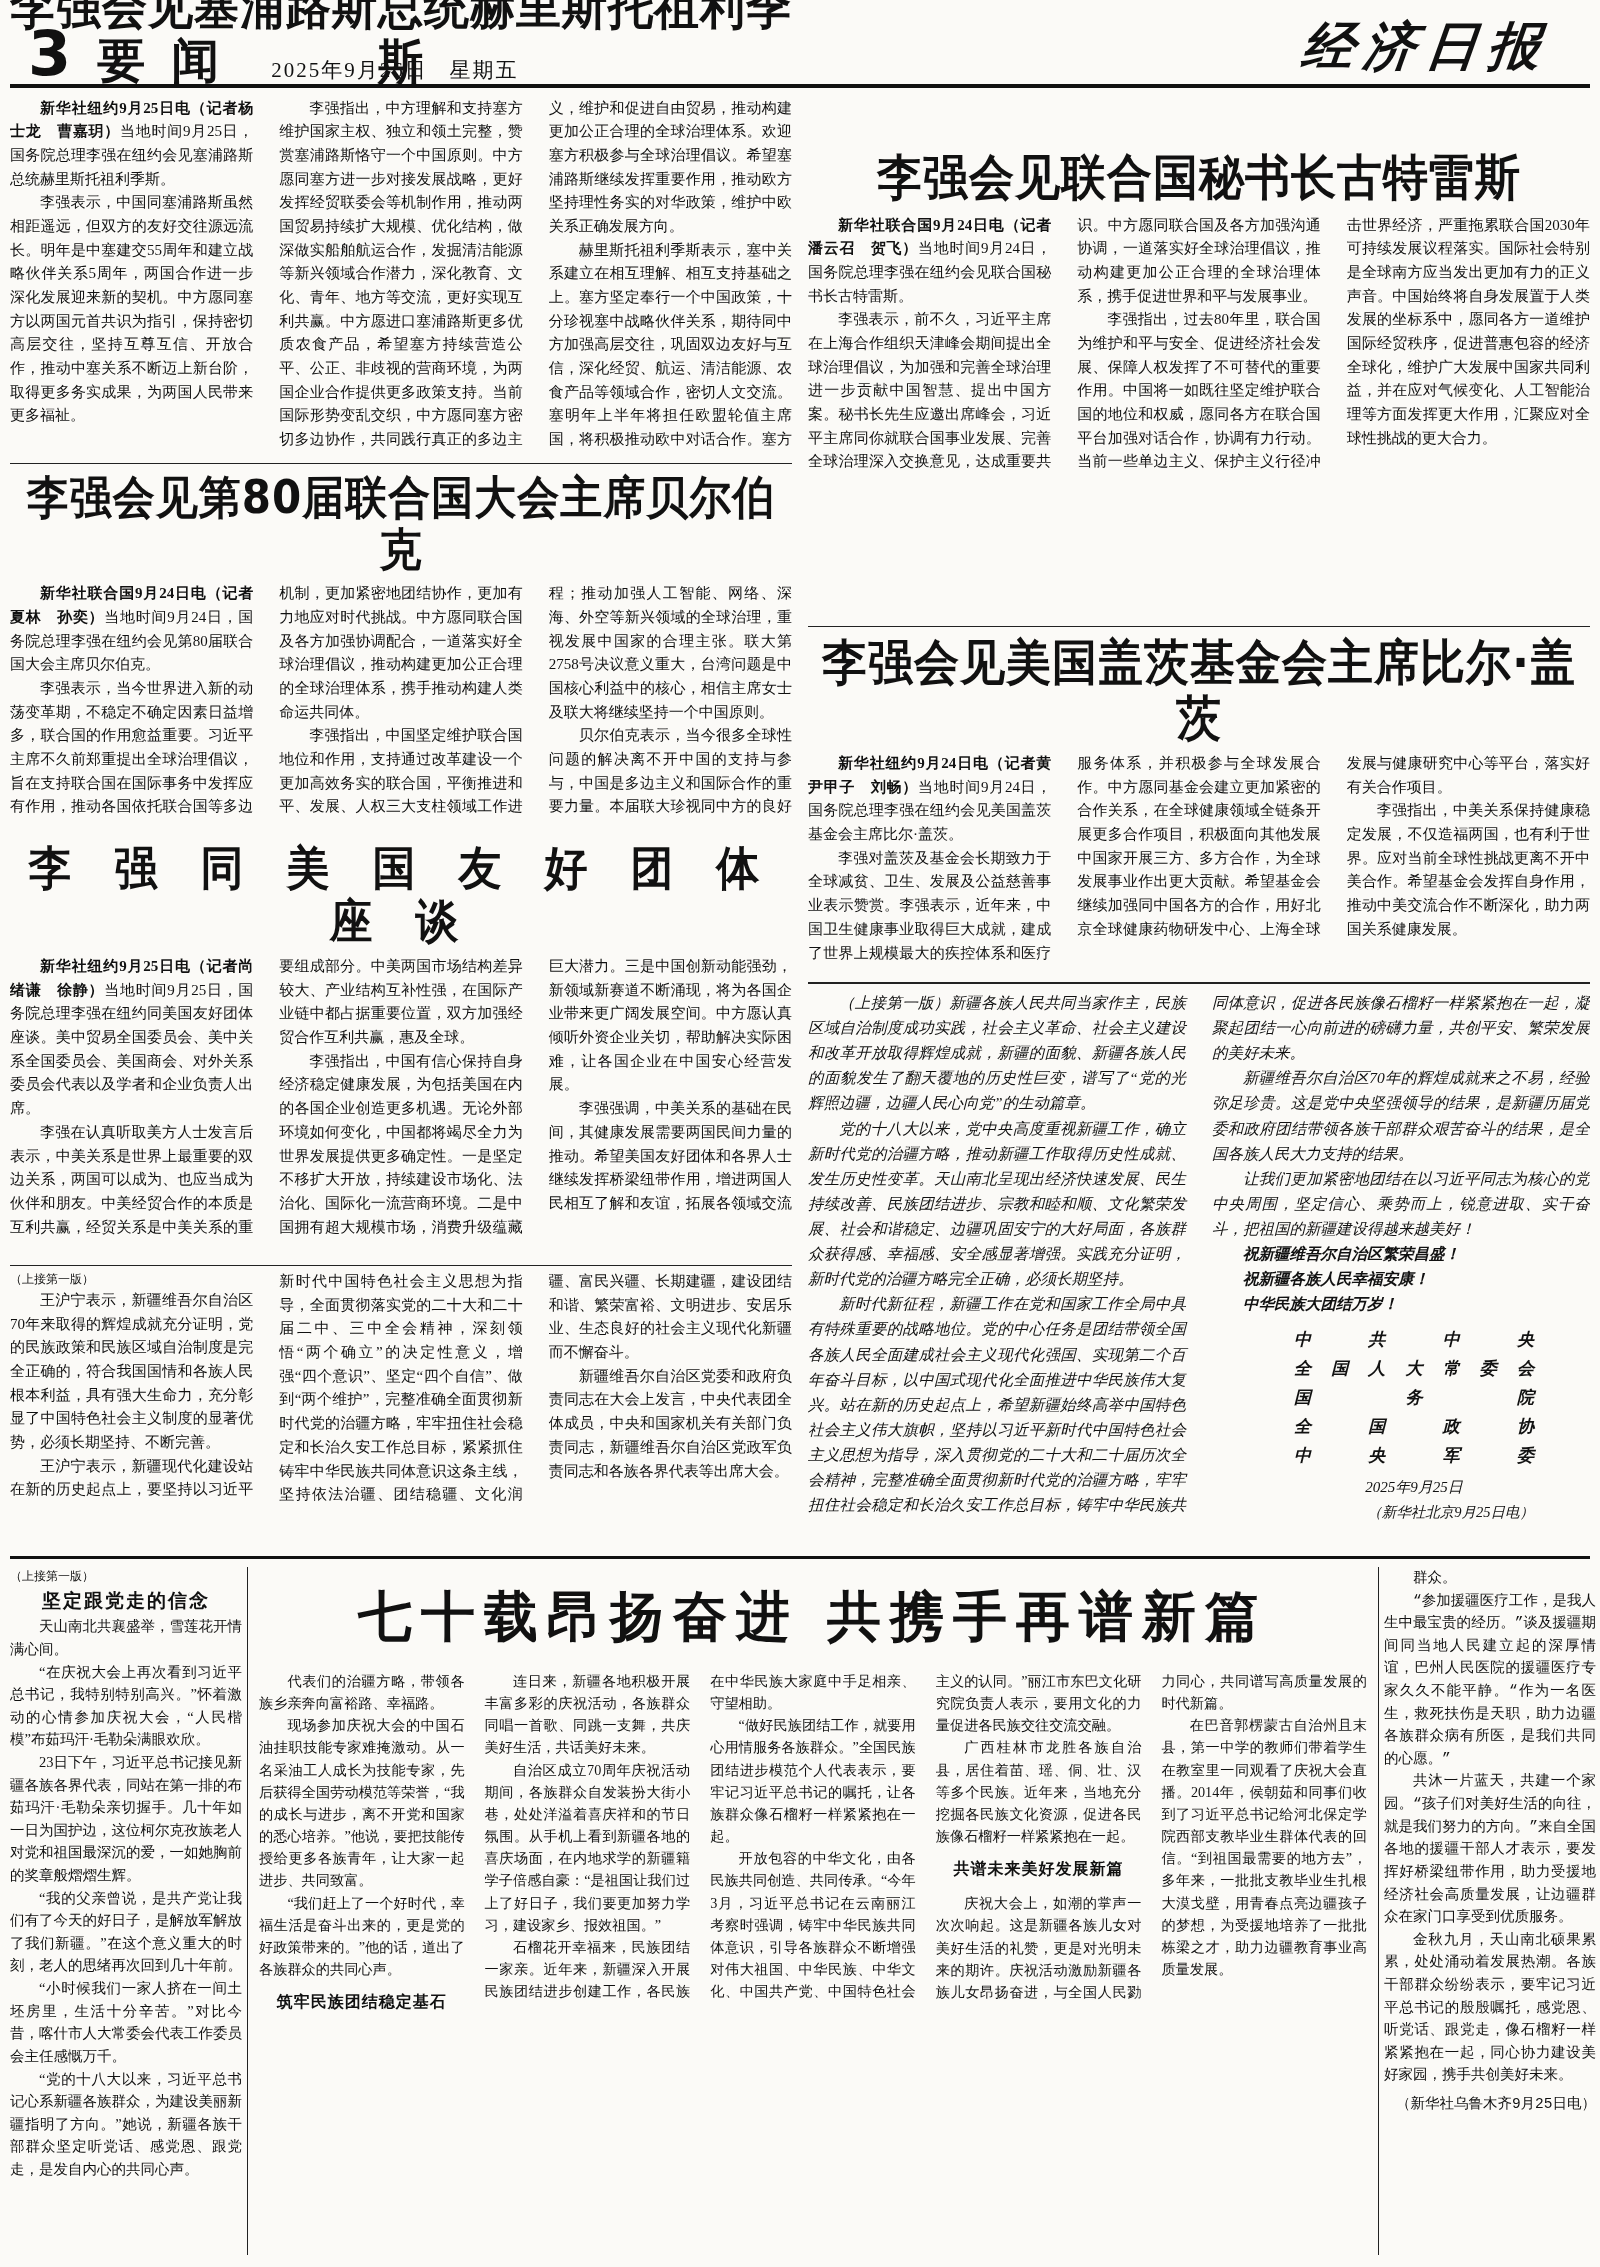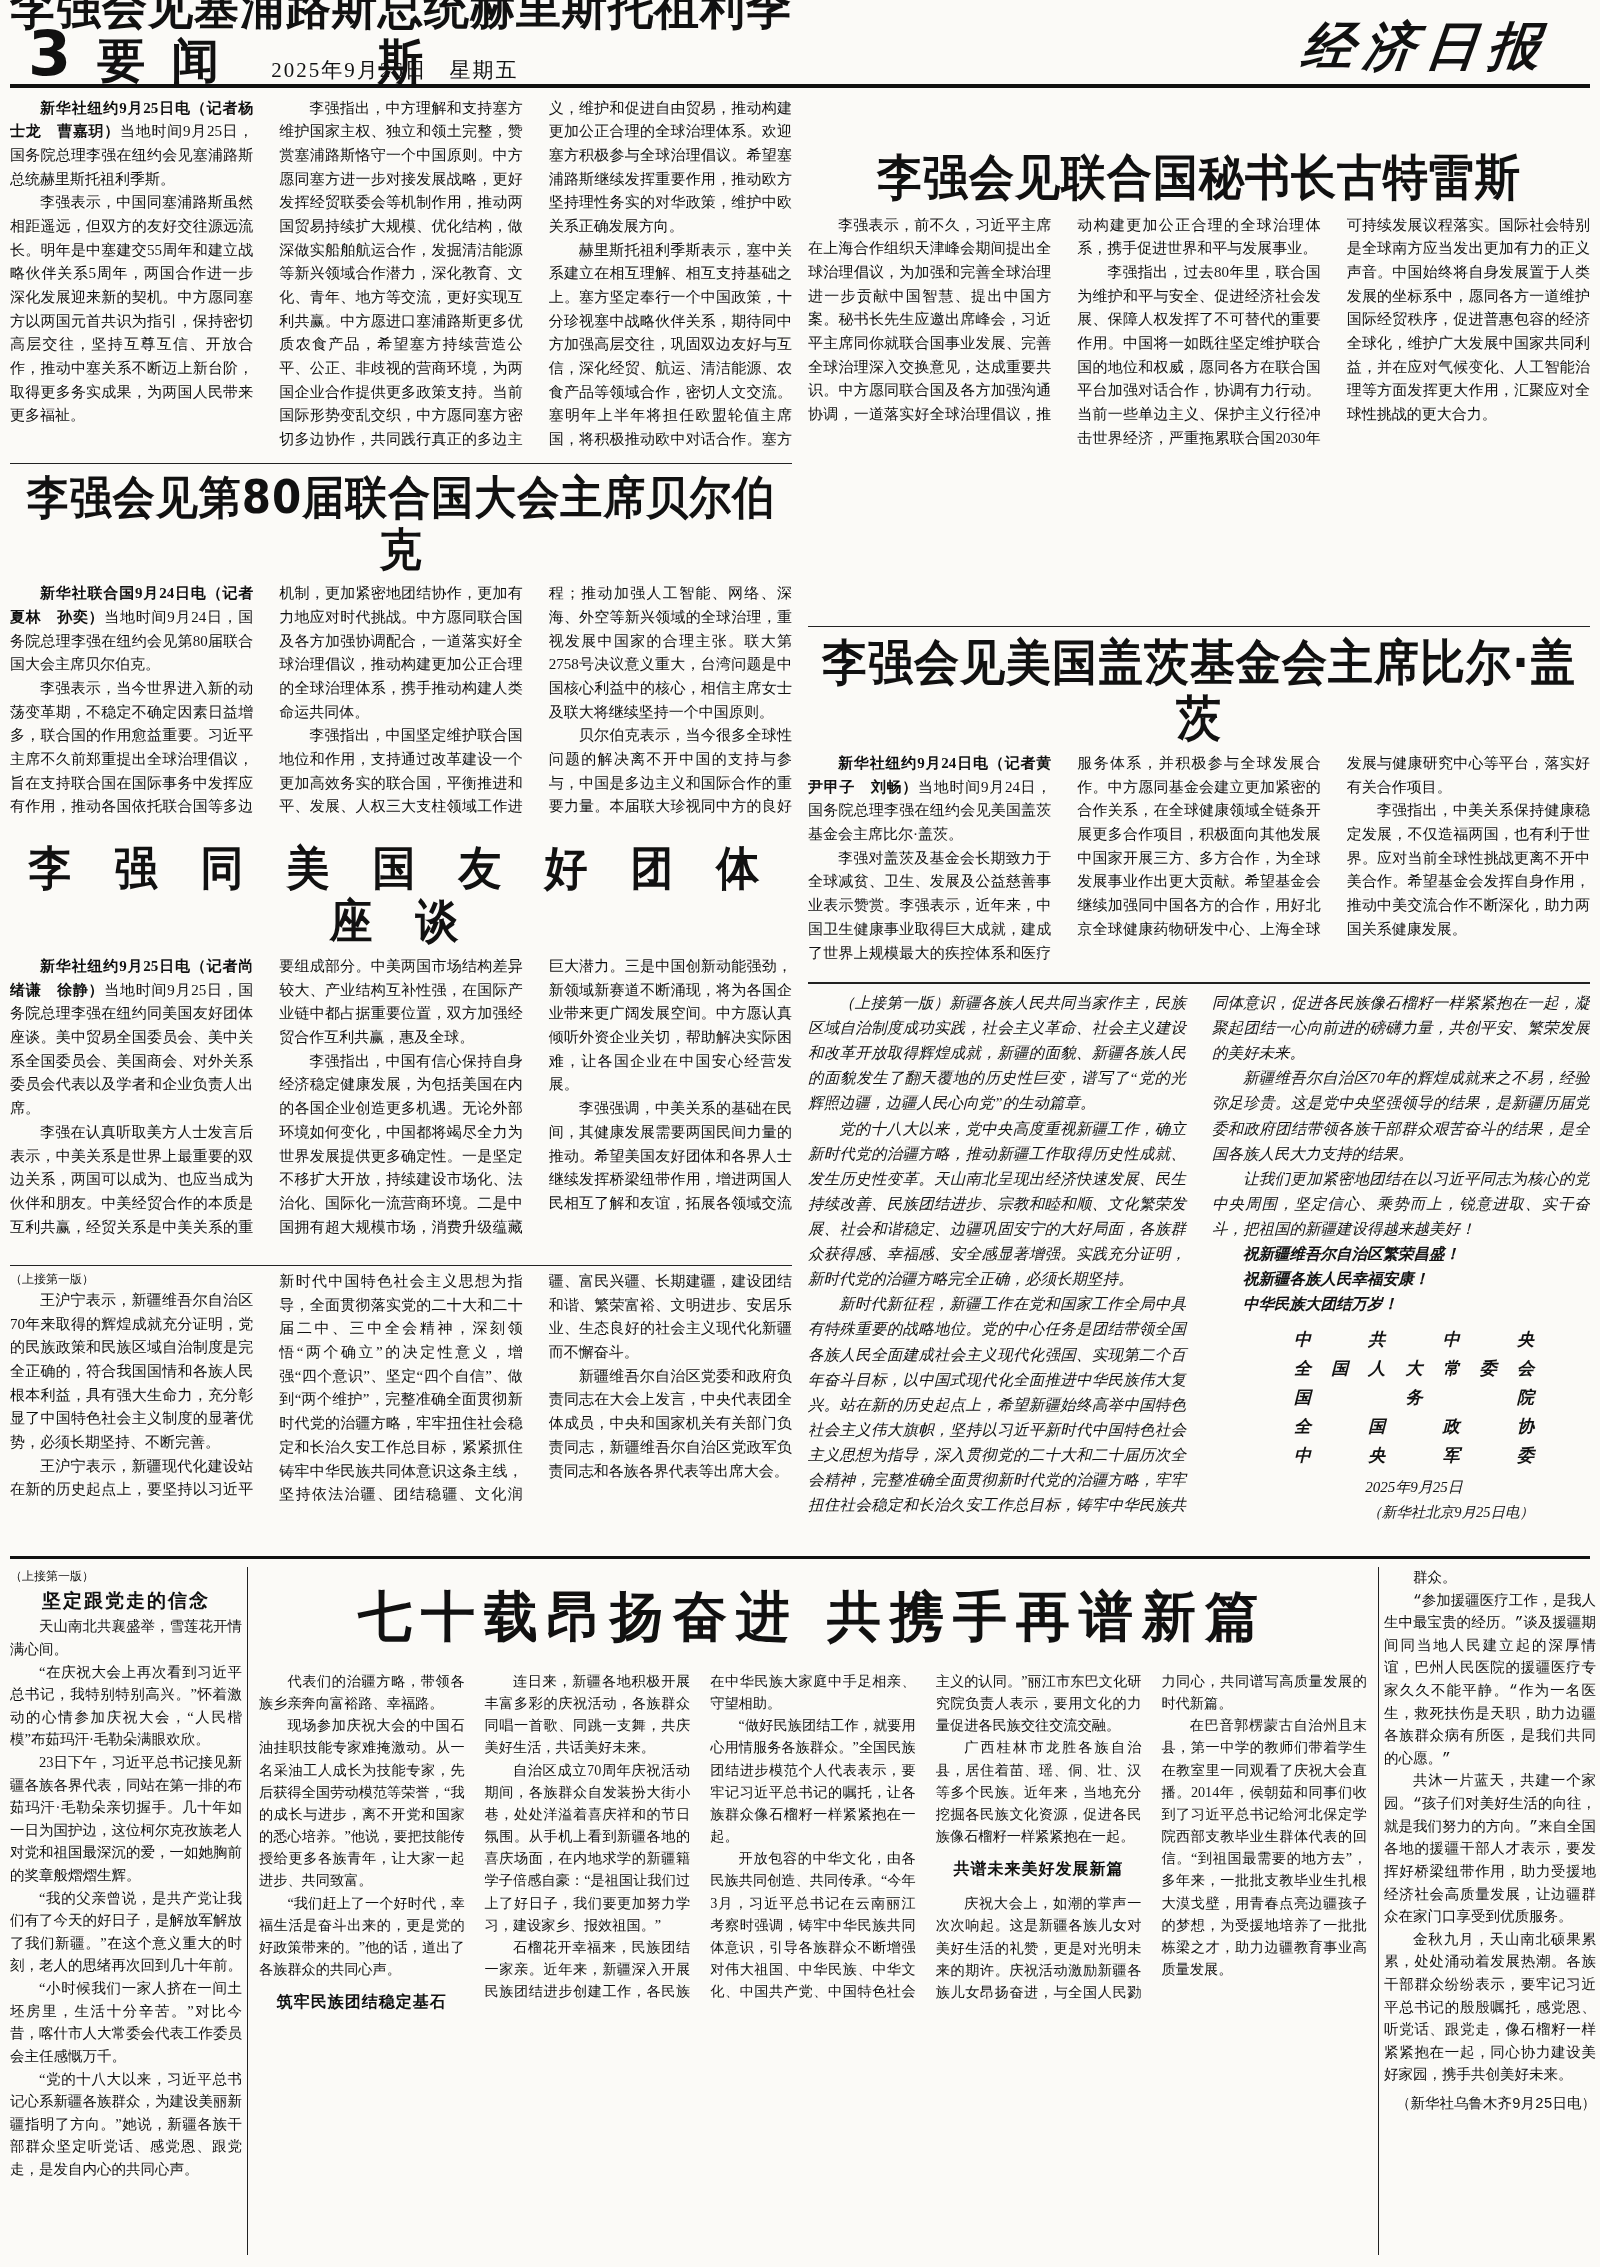--- a/index.html
+++ b/index.html
@@ -110,20 +110,21 @@
           <p>王沪宁表示，新疆现代化建设站在新的历史起点上，要坚持以习近平新时代中国特色社会主义思想为指导，全面贯彻落实党的二十大和二十届二中、三中全会精神，深刻领悟“两个确立”的决定性意义，增强“四个意识”、坚定“四个自信”、做到“两个维护”，完整准确全面贯彻新时代党的治疆方略，牢牢扭住社会稳定和长治久安工作总目标，紧紧抓住铸牢中华民族共同体意识这条主线，坚持依法治疆、团结稳疆、文化润疆、富民兴疆、长期建疆，建设团结和谐、繁荣富裕、文明进步、安居乐业、生态良好的社会主义现代化新疆而不懈奋斗。</p>
           <p>新疆维吾尔自治区党委和政府负责同志在大会上发言，中央代表团全体成员，中央和国家机关有关部门负责同志，新疆维吾尔自治区党政军负责同志和各族各界代表等出席大会。</p>
       </div>
     </div>
 
     <div class="vrule"></div>
 
     <div class="half">
       <h1 class="headline">李强会见联合国秘书长古特雷斯</h1>
       <div class="art-body cols3" style="height:404px">
+          <p><strong>新华社联合国9月24日电（记者潘云召　贺飞）</strong>当地时间9月24日，国务院总理李强在纽约会见联合国秘书长古特雷斯。</p>
           <p>李强表示，前不久，习近平主席在上海合作组织天津峰会期间提出全球治理倡议，为加强和完善全球治理进一步贡献中国智慧、提出中国方案。秘书长先生应邀出席峰会，习近平主席同你就联合国事业发展、完善全球治理深入交换意见，达成重要共识。中方愿同联合国及各方加强沟通协调，一道落实好全球治理倡议，推动构建更加公正合理的全球治理体系，携手促进世界和平与发展事业。</p>
           <p>李强指出，过去80年里，联合国为维护和平与安全、促进经济社会发展、保障人权发挥了不可替代的重要作用。中国将一如既往坚定维护联合国的地位和权威，愿同各方在联合国平台加强对话合作，协调有力行动。当前一些单边主义、保护主义行径冲击世界经济，严重拖累联合国2030年可持续发展议程落实。国际社会特别是全球南方应当发出更加有力的正义声音。中国始终将自身发展置于人类发展的坐标系中，愿同各方一道维护国际经贸秩序，促进普惠包容的经济全球化，维护广大发展中国家共同利益，并在应对气候变化、人工智能治理等方面发挥更大作用，汇聚应对全球性挑战的更大合力。</p>
         </div>
 
       <hr class="hrule">
       <h1 class="headline">李强会见美国盖茨基金会主席比尔·盖茨</h1>
       <div class="art-body cols3" style="height:220px">
           <p><strong>新华社纽约9月24日电（记者黄尹甲子　刘畅）</strong>当地时间9月24日，国务院总理李强在纽约会见美国盖茨基金会主席比尔·盖茨。</p>
           <p>李强对盖茨及基金会长期致力于全球减贫、卫生、发展及公益慈善事业表示赞赏。李强表示，近年来，中国卫生健康事业取得巨大成就，建成了世界上规模最大的疾控体系和医疗服务体系，并积极参与全球发展合作。中方愿同基金会建立更加紧密的合作关系，在全球健康领域全链条开展更多合作项目，积极面向其他发展中国家开展三方、多方合作，为全球发展事业作出更大贡献。希望基金会继续加强同中国各方的合作，用好北京全球健康药物研发中心、上海全球发展与健康研究中心等平台，落实好有关合作项目。</p>
           <p>李强指出，中美关系保持健康稳定发展，不仅造福两国，也有利于世界。应对当前全球性挑战更离不开中美合作。希望基金会发挥自身作用，推动中美交流合作不断深化，助力两国关系健康发展。</p>

